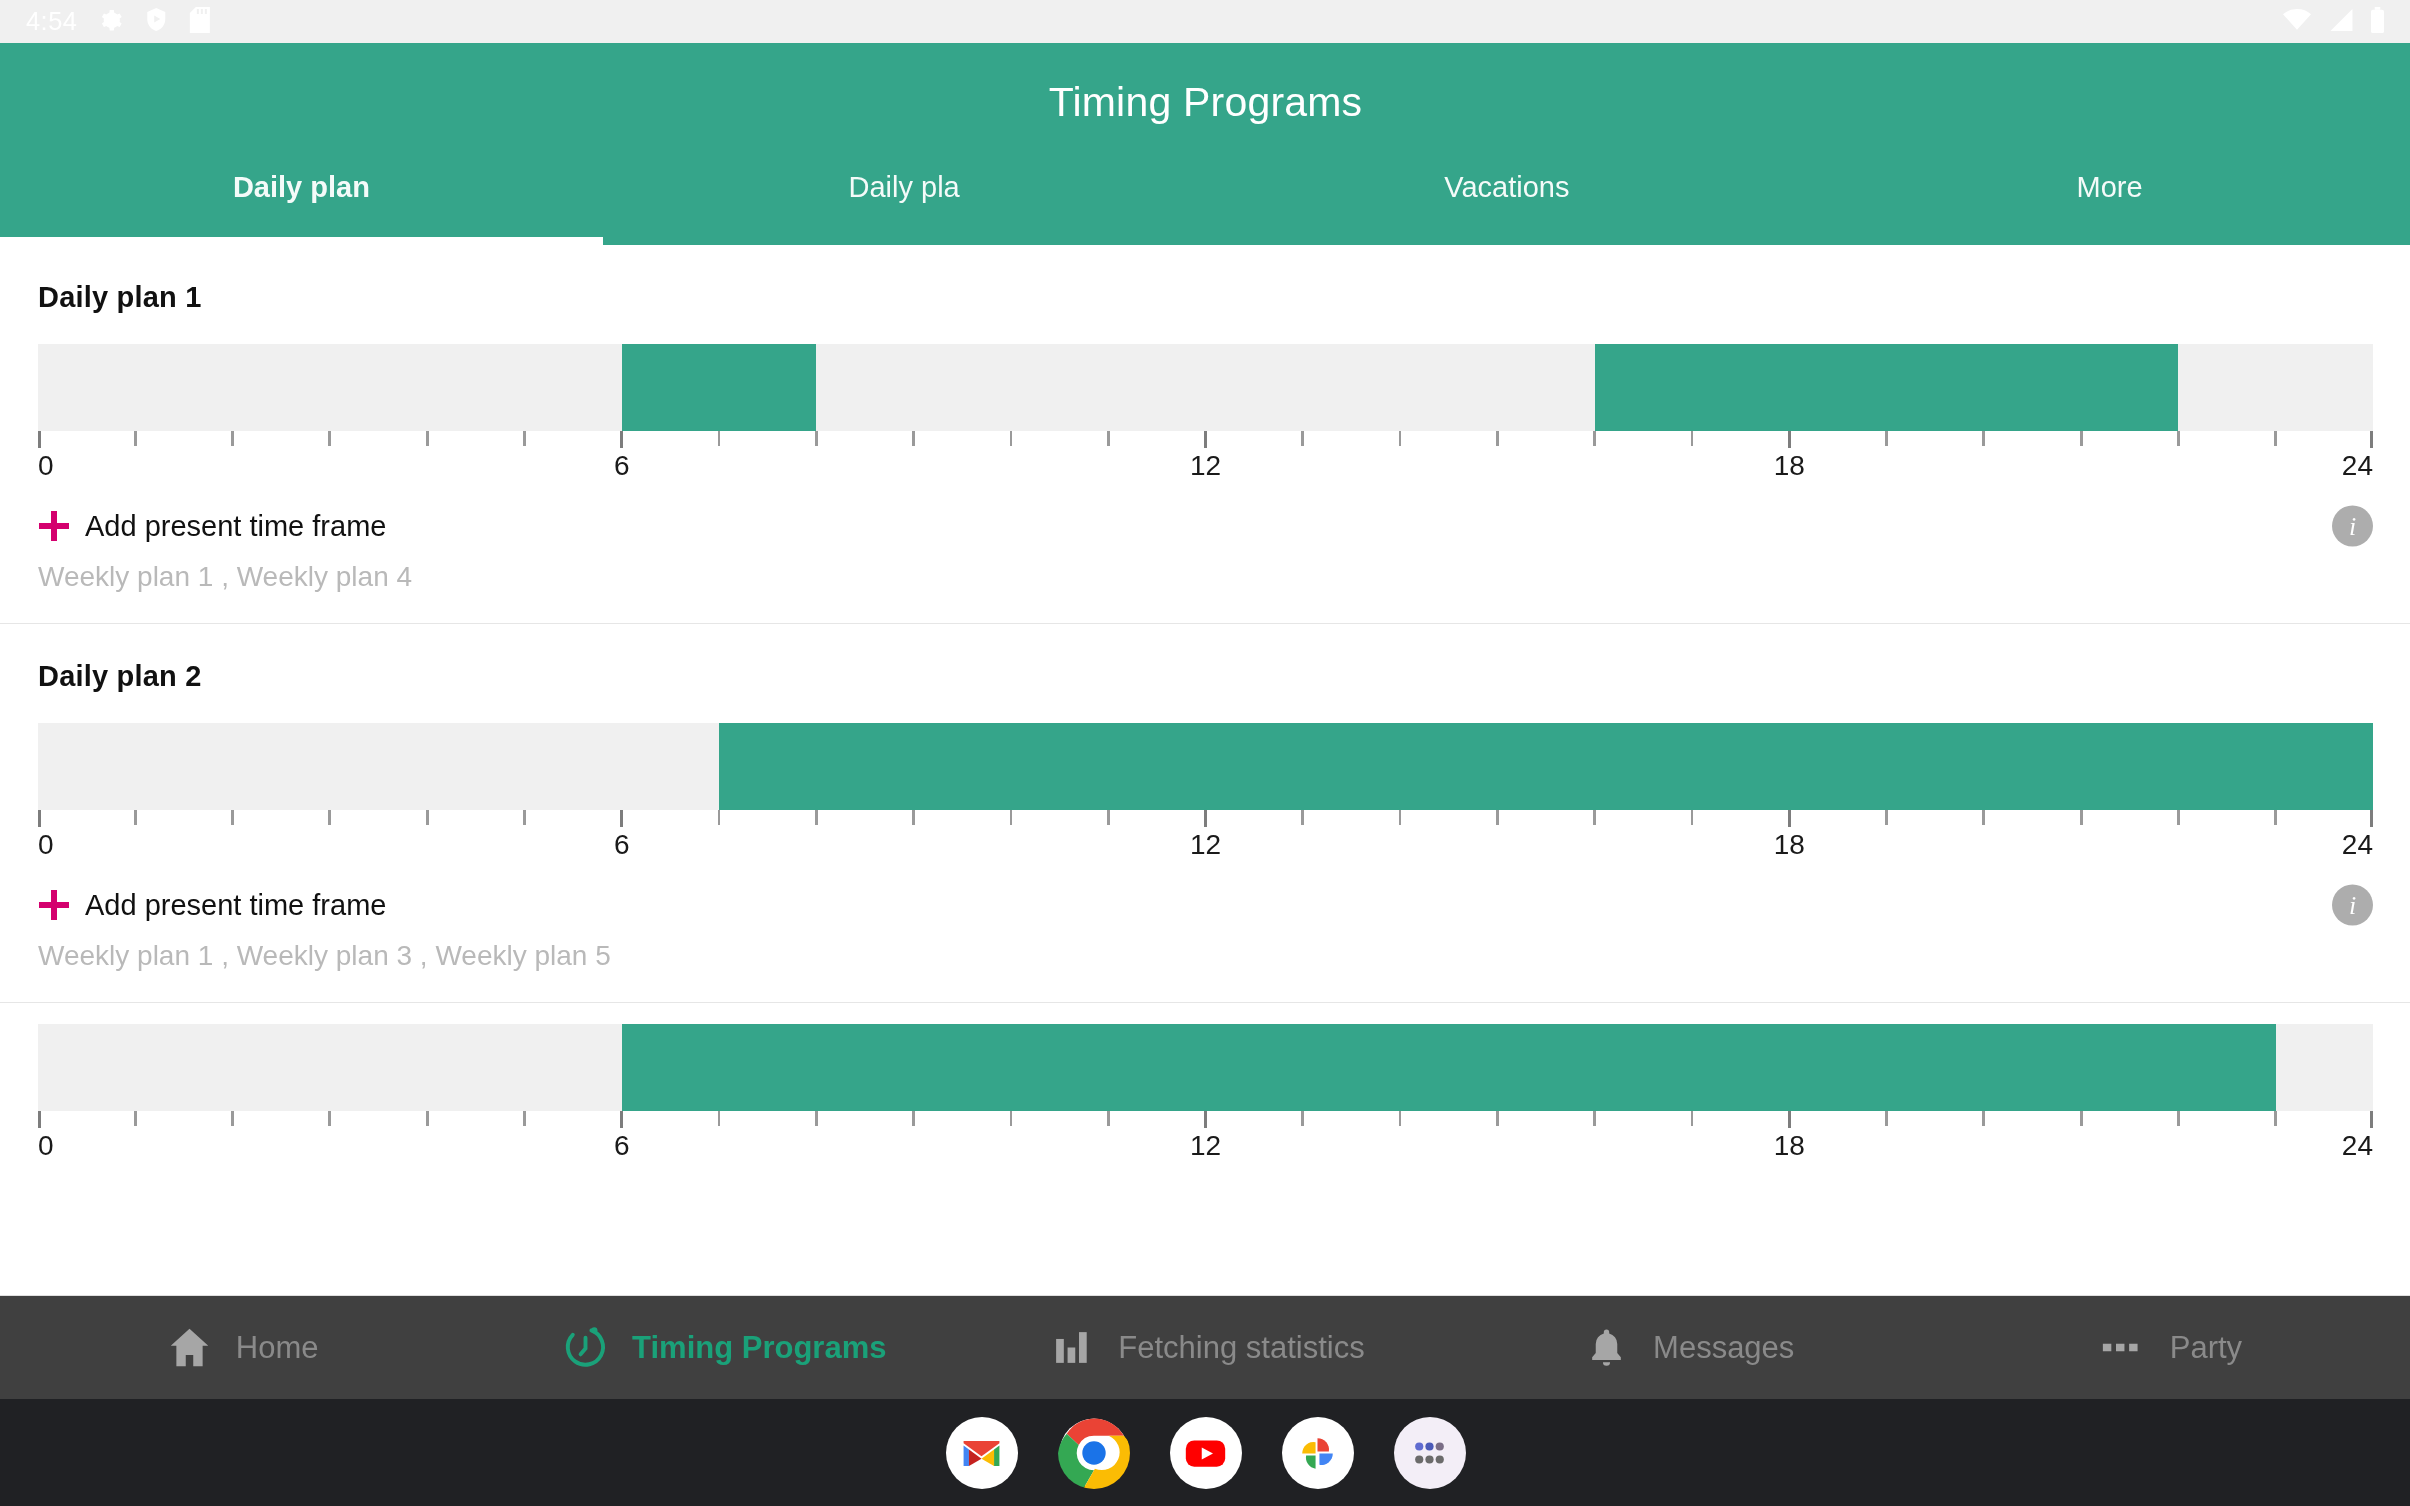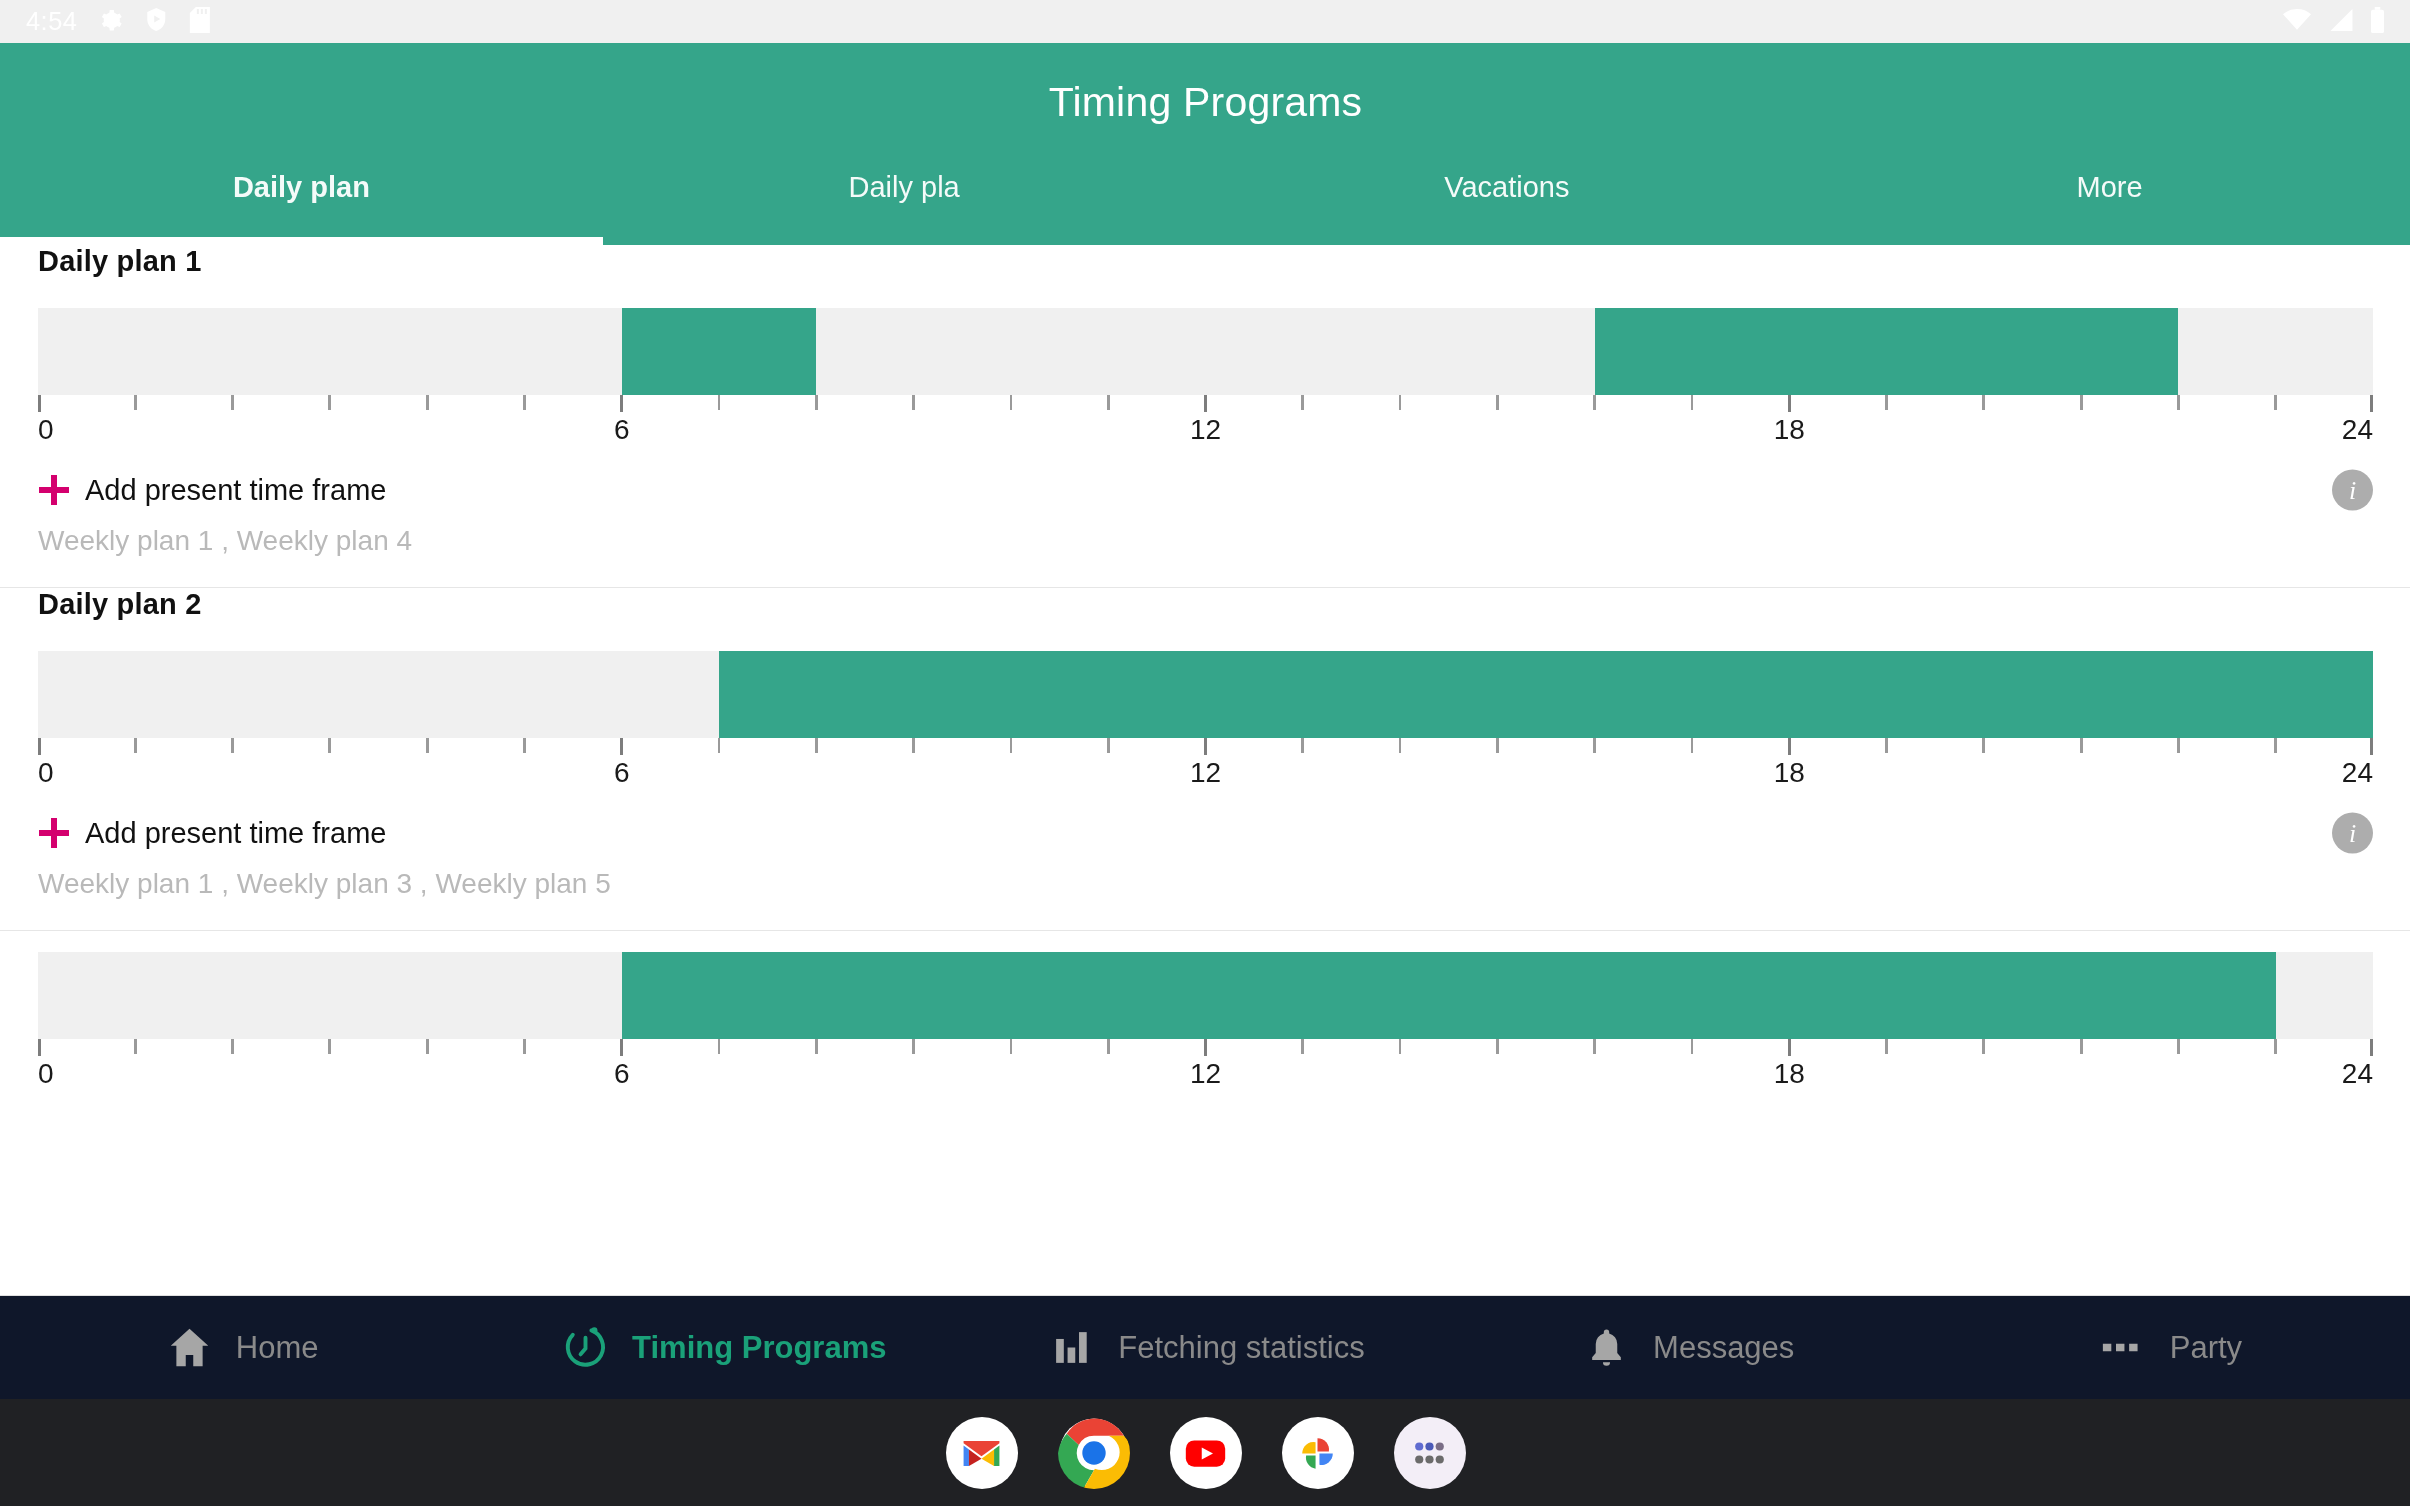--- a/index.html
+++ b/index.html
@@ -85,20 +85,21 @@
   }
   .plan {
     padding: 0 38px;
     position: relative;
     border-bottom: 1.9px solid #e6e6e6;
   }
   .plan-title {
     font-size: 29px;
     font-weight: bold;
     color: #111111;
+    padding-top: 36px;
     padding-bottom: 9.4px;
     letter-spacing: 0.2px;
   }
 
   
   .timeline-wrap { position: relative; padding-top: 21px; }
   .track {
     position: relative;
     height: 87px;
     background: #f0f0f0;
@@ -182,21 +183,21 @@
     font-size: 28px;
     color: #b9b9b9;
     padding-bottom: 30px;
     padding-top: 3.8px;
   }
 
   
   .bottomnav {
     flex: 0 0 auto;
     height: 104px;
-    background: #0f172a;
+    background: #404040;
     display: flex;
     align-items: center;
     border-top: 0.9px solid #e0e0e0;
   }
   .navitem {
     flex: 1 1 0;
     display: flex;
     align-items: center;
     justify-content: center;
     gap: 21px;

